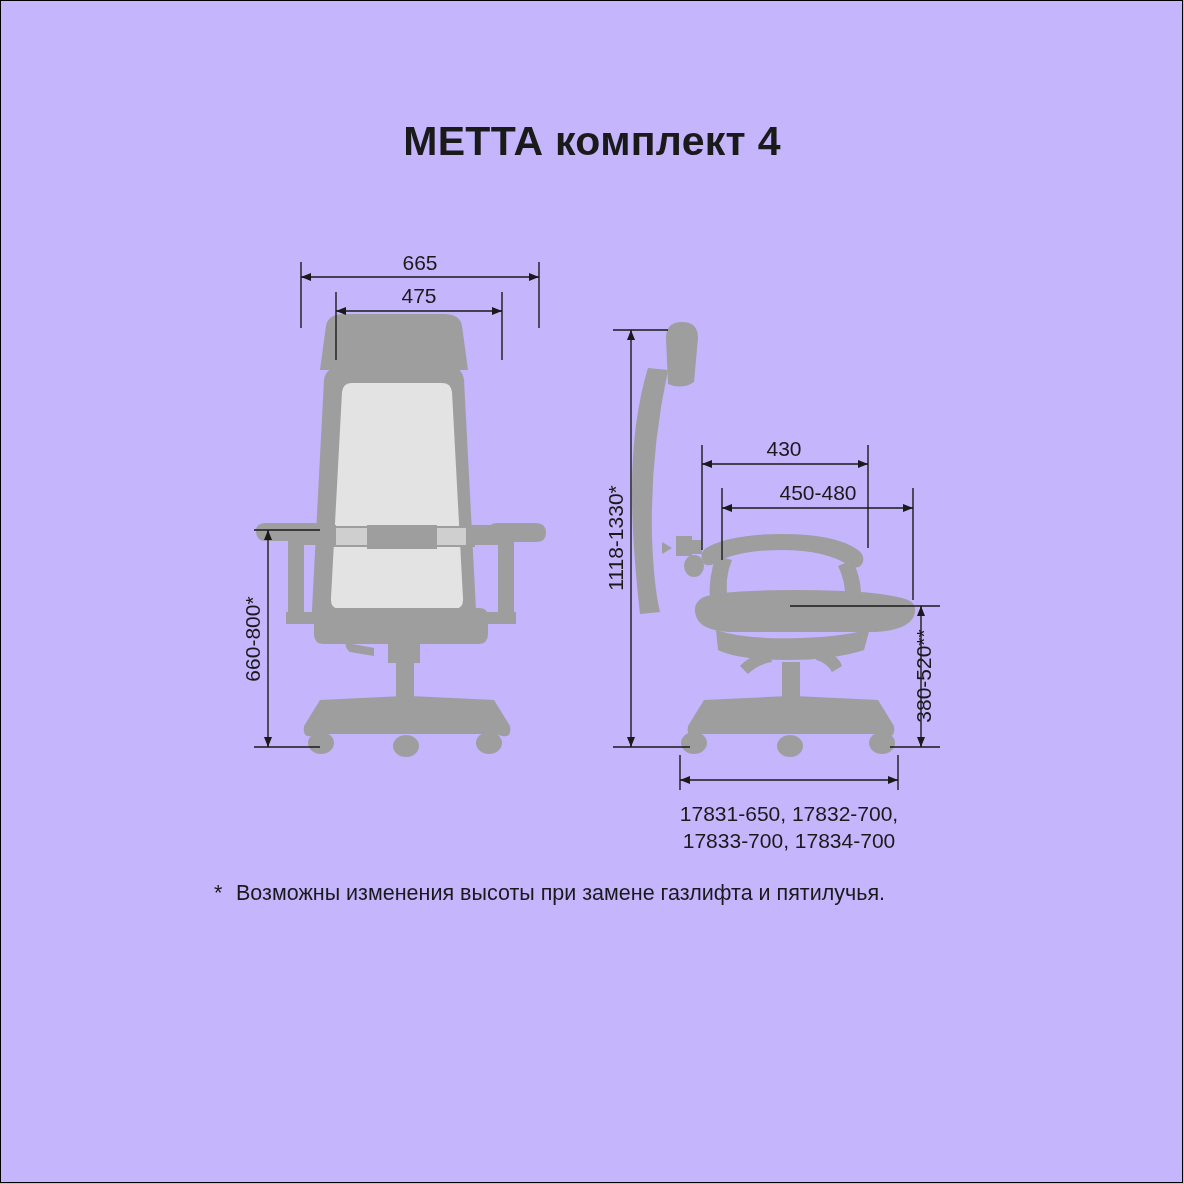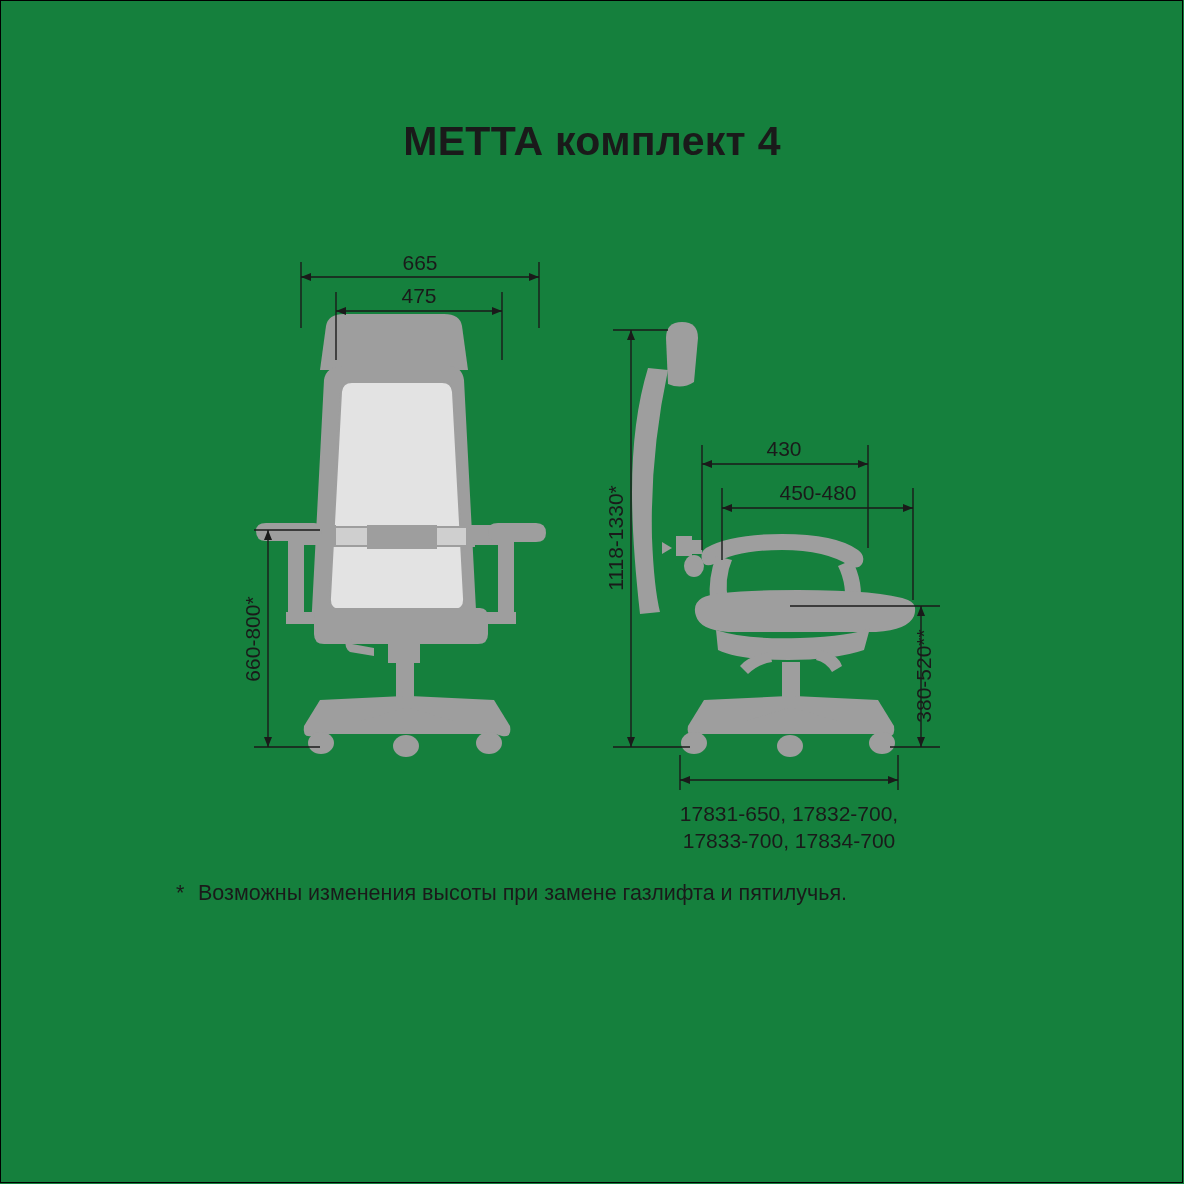--- a/index.html
+++ b/index.html
@@ -7,21 +7,21 @@
     padding: 0;
     background: #ffffff;
   }
   body {
     font-family: "Liberation Sans", sans-serif;
   }
   #page {
     position: relative;
     width: 1184px;
     height: 1184px;
-    background: #15803d;
+    background: #c4b5fd;
     overflow: hidden;
     box-sizing: border-box;
   }
   #page-border {
     position: absolute;
     left: 0; top: 0;
     width: 1183px;
     height: 1183px;
     border: 1px solid #000000;
     box-sizing: border-box;
@@ -47,20 +47,21 @@
     position: absolute;
     left: 176px;
     top: 878px;
     width: 860px;
     font-size: 21.5px;
     color: #1a1a1a;
     line-height: 31px;
   }
   .note-line {
     white-space: nowrap;
+    margin-left: 38px;
   }
   .note-line .star {
     display: inline-block;
     width: 22px;
   }
   .note-line .star2 {
     display: inline-block;
     width: 22px;
   }
   .dimlabel {

